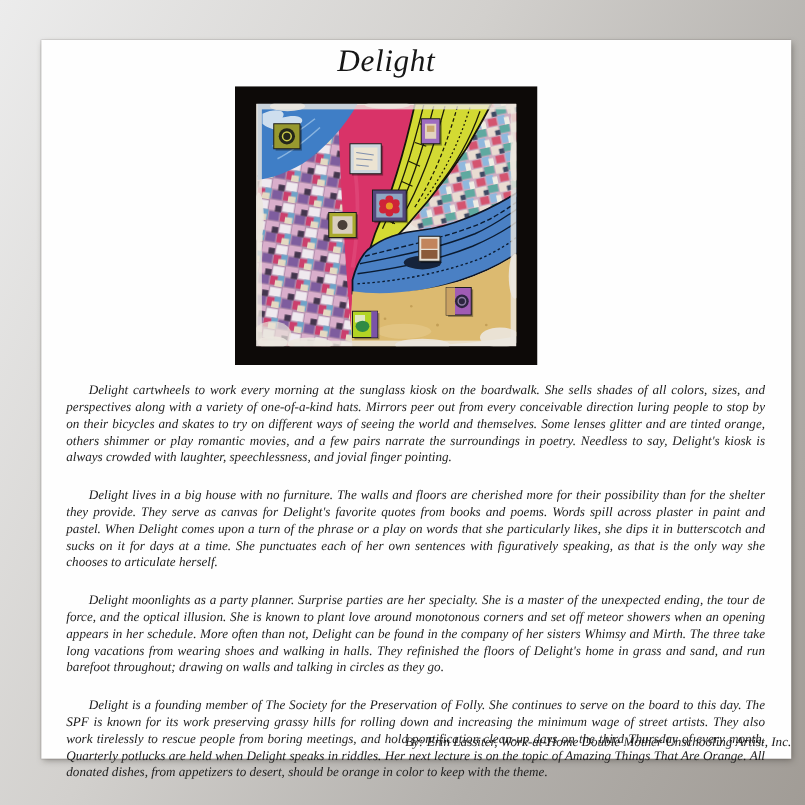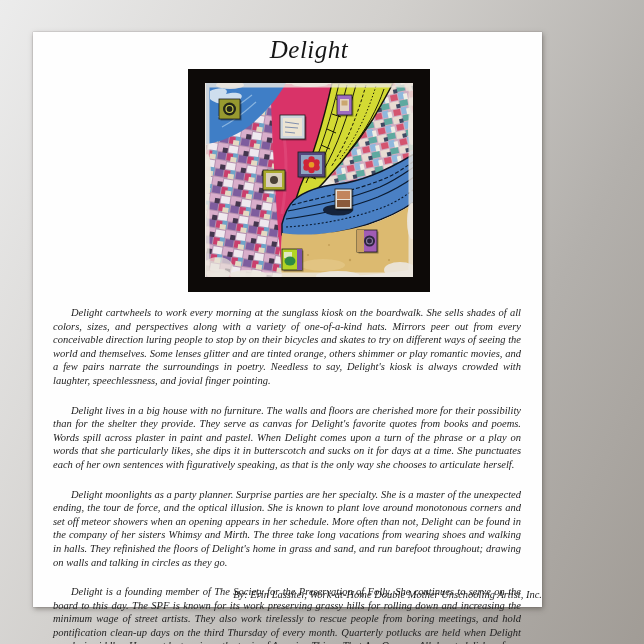--- a/index.html
+++ b/index.html
@@ -2,24 +2,23 @@
 <html><head>
 <meta charset="utf-8">
 <style>
   html,body{margin:0;padding:0;}
   body{
     width:644px;height:644px;overflow:hidden;
     background:linear-gradient(118deg,#ececec 0%,#d2d0cd 40%,#b3b0ac 72%,#a19c96 100%);
     font-family:"Liberation Serif",serif;
   }
   .poster{
-    position:absolute;left:33px;top:32px;width:493px;height:575px;
+    position:absolute;left:33px;top:32px;width:600px;height:575px;
     background:#fefefe;
     box-shadow:1px 2px 5px rgba(70,65,60,.5), 0 0 1px rgba(90,85,80,.6);
-    padding-left:16px;
   }
   .art-block{position:absolute;left:155px;top:2px;width:242px;text-align:center;}
   .title{
     margin:0 0 4px 0;font-family:"Liberation Serif",serif;font-style:italic;font-weight:400;
     font-size:25px;line-height:31px;color:#161616;letter-spacing:.5px;
   }
   .art-frame{display:block;width:242px;height:223px;}
   .body-text{position:absolute;left:4px;right:5px;top:258px;}
   .body-text p{
     margin:16px;font-style:italic;font-size:10.5px;line-height:13.6px;color:#1c1c1c;

